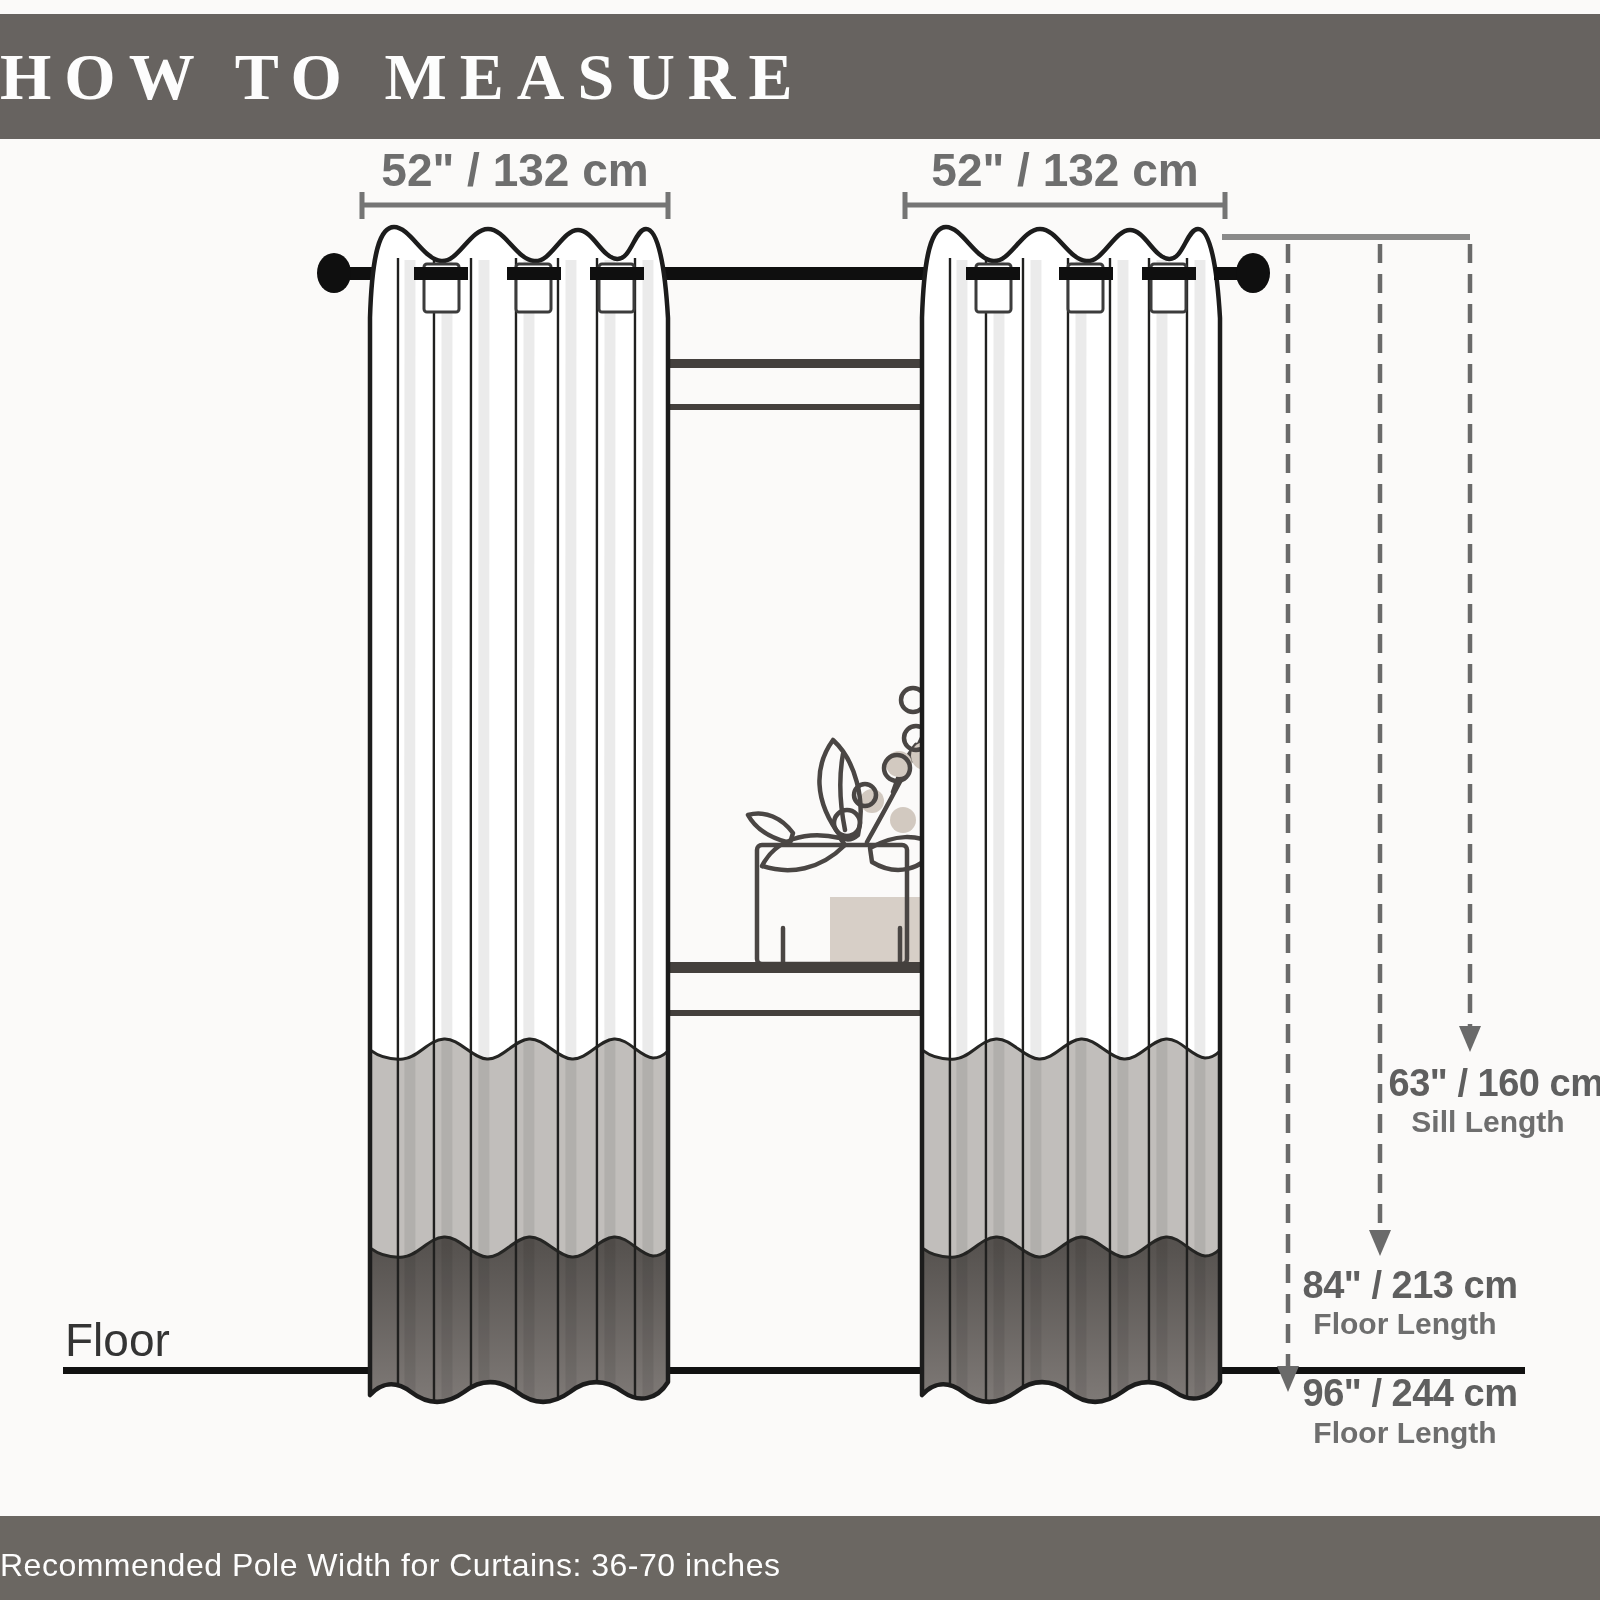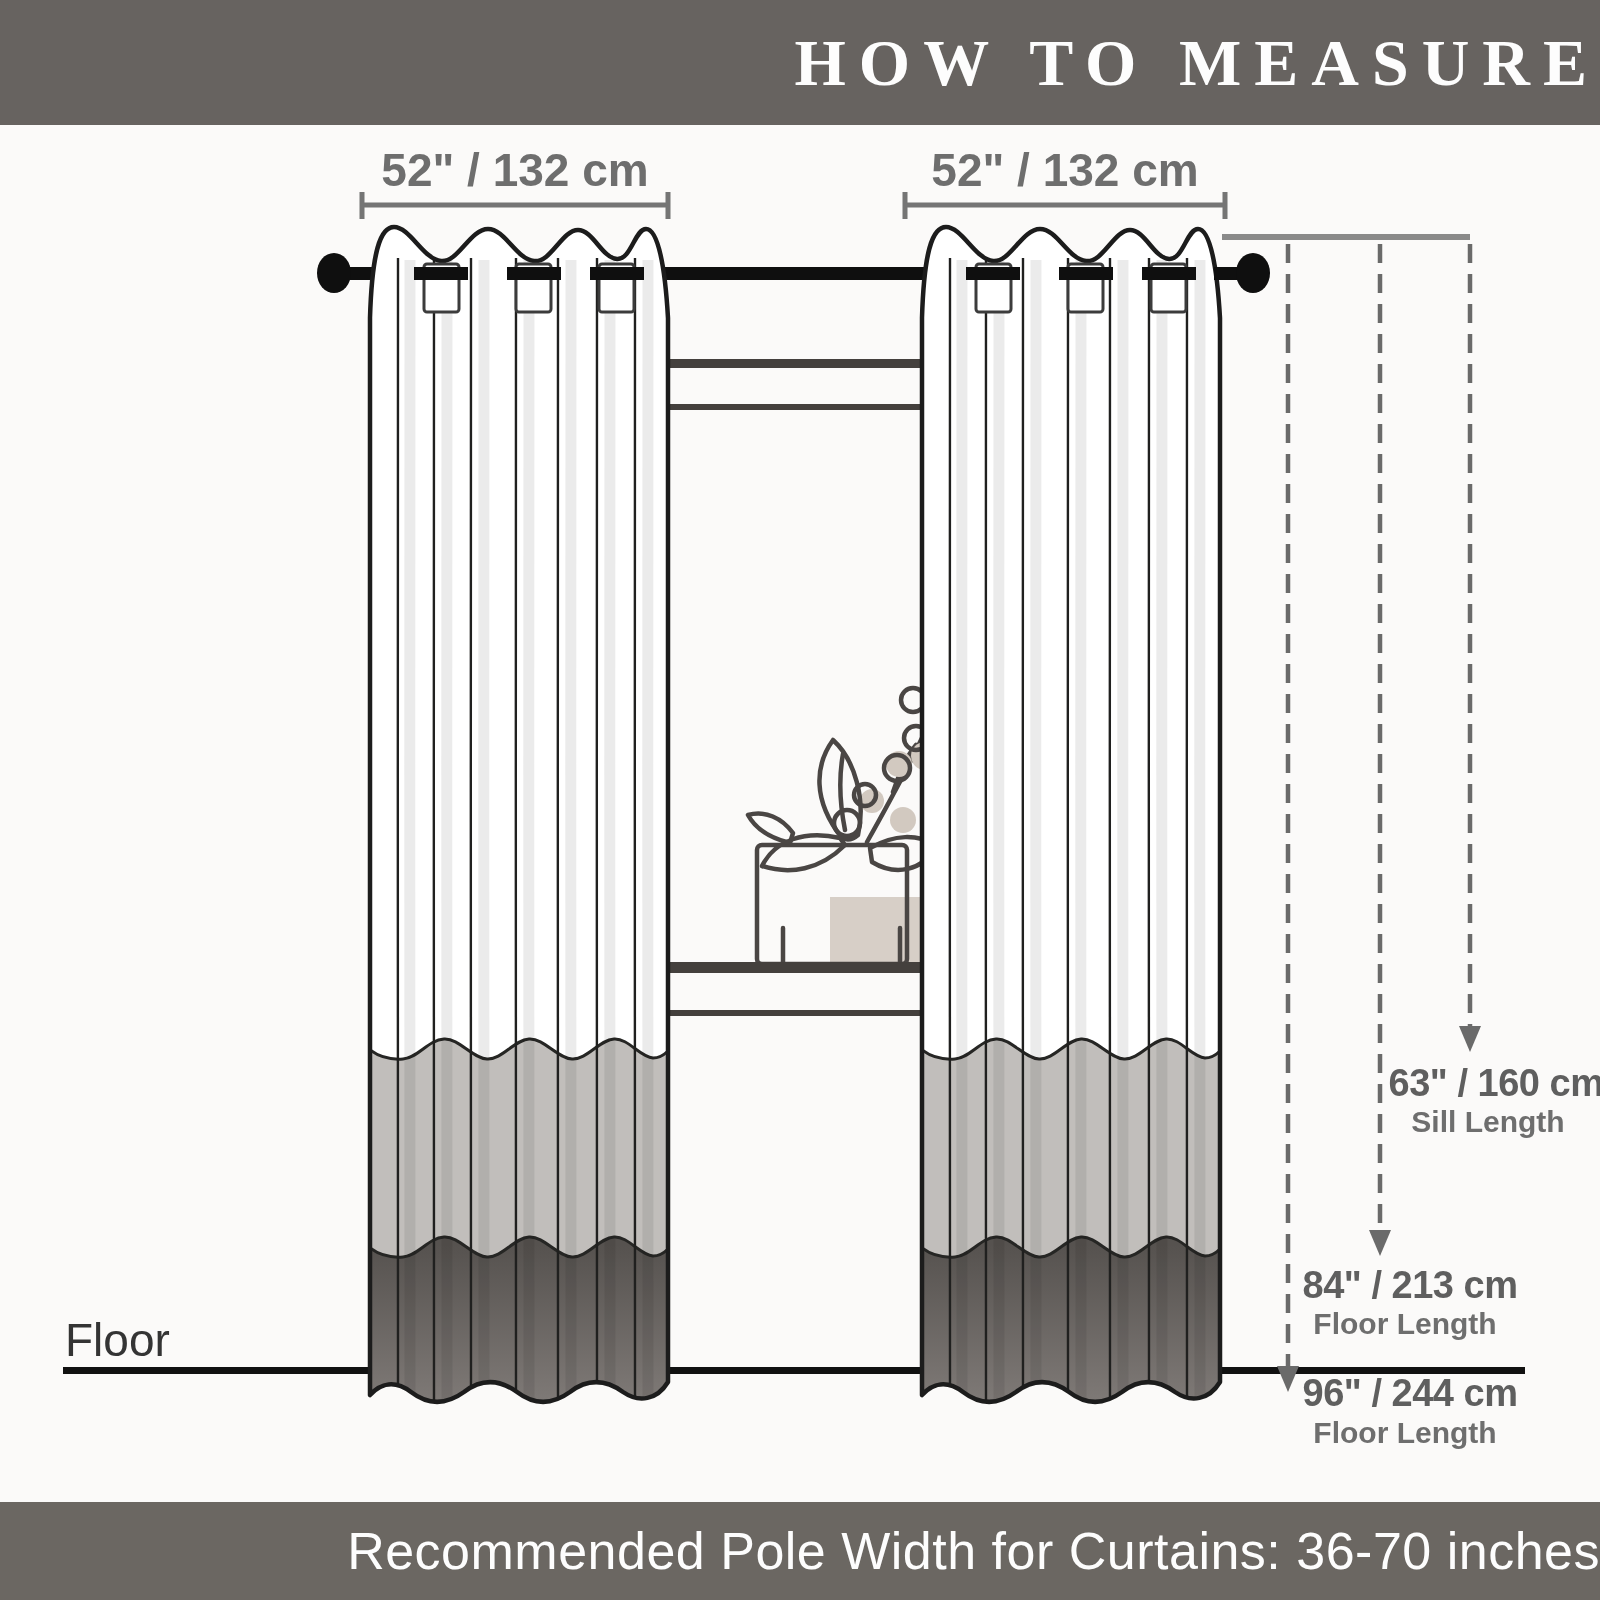--- a/index.html
+++ b/index.html
@@ -1,23 +1,23 @@
 <!DOCTYPE html>
 <html style="--c-bg: #fbfaf9; --c-banner_top: #676360; --c-banner_bottom: #6b6762; --c-text_light: #fdfdfd; --c-measure: #6e6e6e; --c-measure_dark: #5f5f5f; --c-bracket: #757575; --c-dash: #6a6a6a; --c-connector: #8a8a8a; --c-outline: #1c1c1c; --c-frame: #44403d; --c-floor_text: #343434; --c-floor_line: #111111; --c-rod: #0f0f0f; --c-curtain_white: #ffffff; --c-curtain_mid: #c1bebb; --c-curtain_dark_top: #56524f; --c-curtain_dark_bottom: #7e7976; --c-accent_beige: #d7cfc7; --c-plant: #4a4644;"><head>
 <meta charset="utf-8">
 <style>
   html,body{margin:0;padding:0;background:#e8e8e8;}
   .stage{position:relative;width:1600px;height:1600px;margin:0 auto;overflow:hidden;
          background:var(--c-bg,#fbfaf9);font-family:"Liberation Sans",sans-serif;}
-  .banner{position:absolute;left:0;width:1600px;display:flex;align-items:center;justify-content:flex-end;}
+  .banner{position:absolute;left:0;width:1600px;display:flex;align-items:center;justify-content:flex-start;margin-top:14px;}
   .banner.top{top:0;height:125px;background:var(--c-banner_top,#676360);}
   .banner.bottom{top:1502px;height:98px;background:var(--c-banner_bottom,#6b6762);}
   .banner.top .t{font-family:"Liberation Serif",serif;font-weight:bold;font-size:66px;
                  letter-spacing:13px;color:var(--c-text_light,#fff);white-space:nowrap;}
-  .banner.bottom .t{font-size:52px;font-weight:400;color:var(--c-text_light,#fff);
+  .banner.bottom .t{font-size:32px;font-weight:400;color:var(--c-text_light,#fff);
                     letter-spacing:0.5px;white-space:nowrap;}
   svg{position:absolute;left:0;top:0;}
   svg text{font-family:"Liberation Sans",sans-serif;}
   .width-label{font-size:46px;font-weight:bold;fill:var(--c-measure,#6e6e6e);text-anchor:middle;}
   .len-value{font-size:38px;font-weight:bold;fill:var(--c-measure_dark,#5f5f5f);text-anchor:middle;letter-spacing:-0.5px;}
   .len-caption{font-size:30px;font-weight:bold;fill:var(--c-measure,#6e6e6e);text-anchor:middle;}
   .floor-label{font-size:46px;fill:var(--c-floor_text,#343434);}
   .bracket{stroke:var(--c-bracket,#757575);stroke-width:5;fill:none;}
   .dash{stroke:var(--c-dash,#6a6a6a);stroke-width:4.5;stroke-dasharray:19 11;fill:none;}
   .arrow{fill:var(--c-dash,#6a6a6a);stroke:none;}

